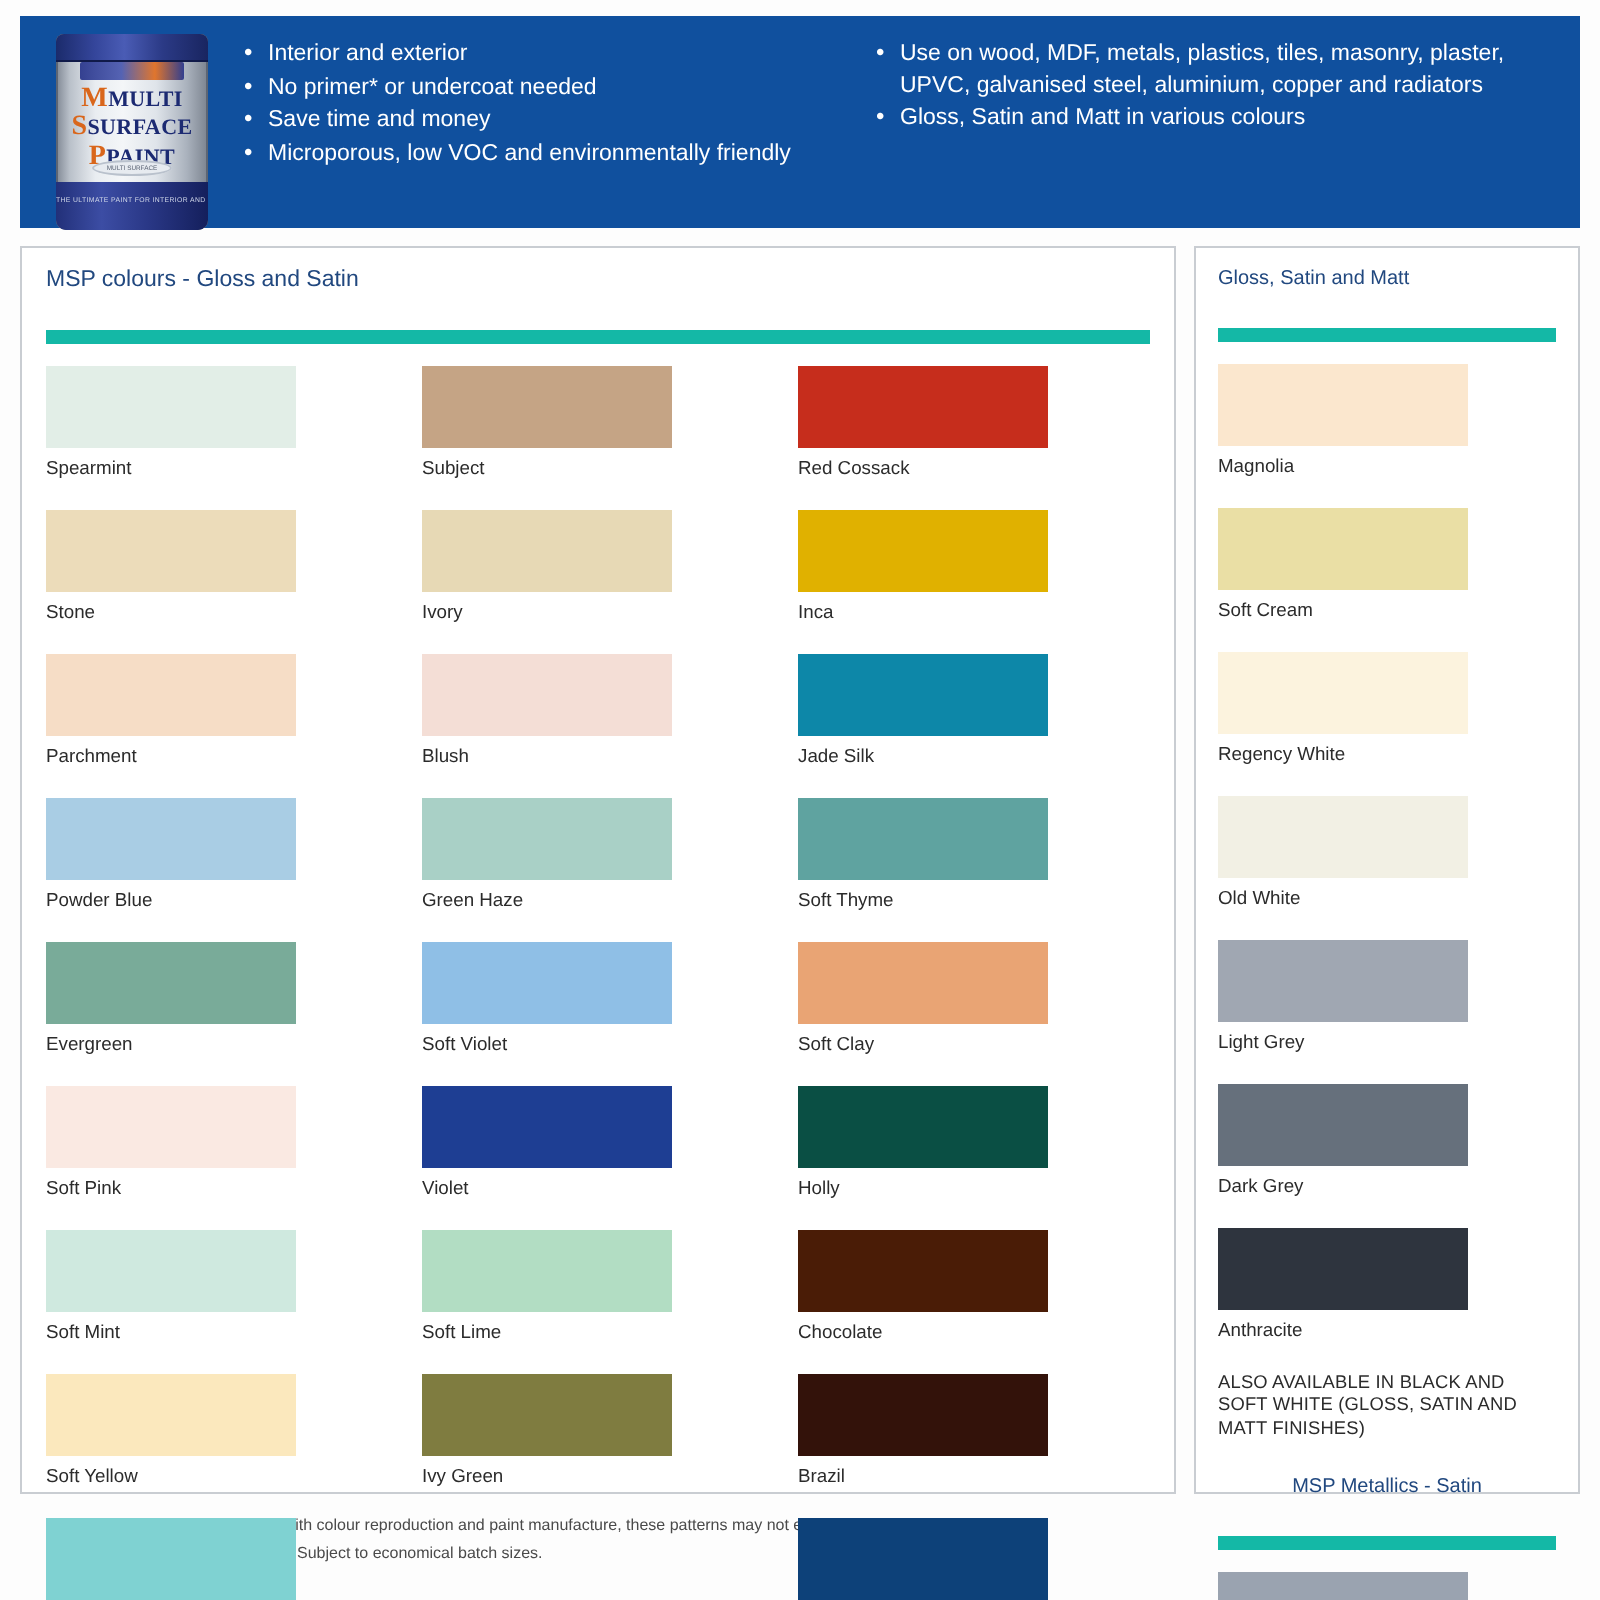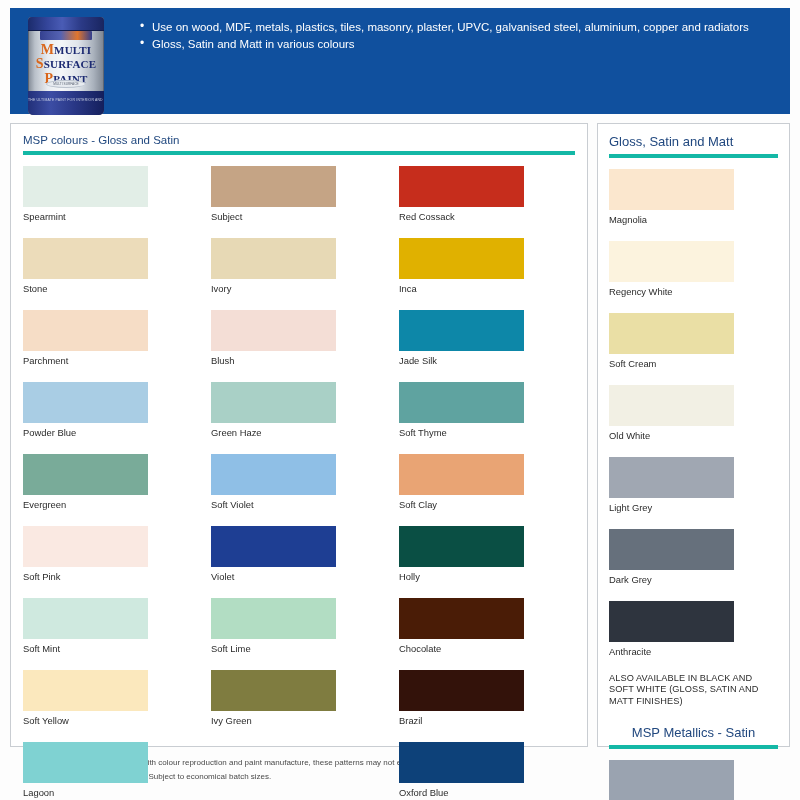--- a/index.html
+++ b/index.html
@@ -113,25 +113,25 @@
     background:#ffffff;
     box-sizing:border-box;
     position:relative;
   }
   .panel-main{flex:0 0 578px;padding:10px 12px 0 12px;}
   .panel-side{flex:1 1 auto;padding:10px 11px 0 11px;}
 
   .sec-title{
     color:#21487f;
     font-size:11.5px;
-    padding-bottom:5px;
-    border-bottom:4px solid #14b8a6;
+    padding-bottom:19px;
+    border-bottom:7px solid #14b8a6;
     margin-bottom:11px;
   }
-  .panel-side .sec-title{font-size:13px;}
+  .panel-side .sec-title{font-size:10px;}
 
   .cols{display:flex;gap:63px;}
   .col{width:125px;}
 
   .swatch-item{margin-bottom:15px;}
   .swatch{
     width:125px;height:41px;
     display:block;
   }
   .panel-side .swatch{width:125px;height:41px;}
@@ -179,20 +179,28 @@
         </div>
         <div class="oval">
             <i>MULTI SURFACE</i>
           </div>
         <div class="footband">
             <span>THE ULTIMATE PAINT FOR INTERIOR AND EXTERIOR USE</span>
           </div>
       </div>
     </div>
 
+    <div class="bullets col-a">
+      <ul>
+        <li>Interior and exterior</li>
+        <li>No primer* or undercoat needed</li>
+        <li>Save time and money</li>
+        <li>Microporous, low VOC and environmentally friendly</li>
+      </ul>
+    </div>
 
     <div class="bullets col-b">
       <ul>
         <li>Use on wood, MDF, metals, plastics, tiles, masonry, plaster, UPVC, galvanised steel, aluminium, copper and radiators</li>
         <li>Gloss, Satin and Matt in various colours</li>
       </ul>
     </div>
   </div>
 
   <div class="body-area">
@@ -321,26 +329,26 @@
     </div>
 
     <div class="panel panel-side">
       <div class="sec-title">Gloss, Satin and Matt</div>
 
       <div class="swatch-item">
           <span class="swatch" style="background:#fbe7ce"></span>
           <div class="swatch-label">Magnolia</div>
         </div>
       <div class="swatch-item">
+          <span class="swatch" style="background:#eadfa5"></span>
+          <div class="swatch-label">Soft Cream</div>
+        </div>
+      <div class="swatch-item">
           <span class="swatch" style="background:#fcf3de"></span>
           <div class="swatch-label">Regency White</div>
-        </div>
-      <div class="swatch-item">
-          <span class="swatch" style="background:#eadfa5"></span>
-          <div class="swatch-label">Soft Cream</div>
         </div>
       <div class="swatch-item">
           <span class="swatch" style="background:#f2f0e4"></span>
           <div class="swatch-label">Old White</div>
         </div>
       <div class="swatch-item">
           <span class="swatch" style="background:#a0a7b2"></span>
           <div class="swatch-label">Light Grey</div>
         </div>
       <div class="swatch-item">

